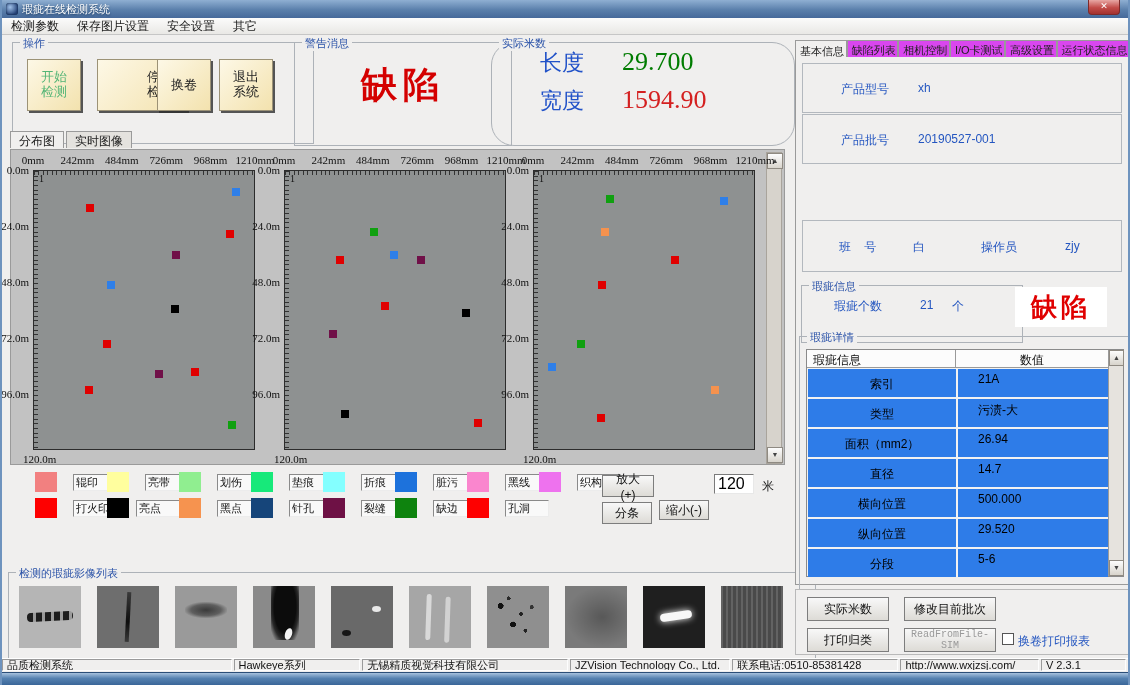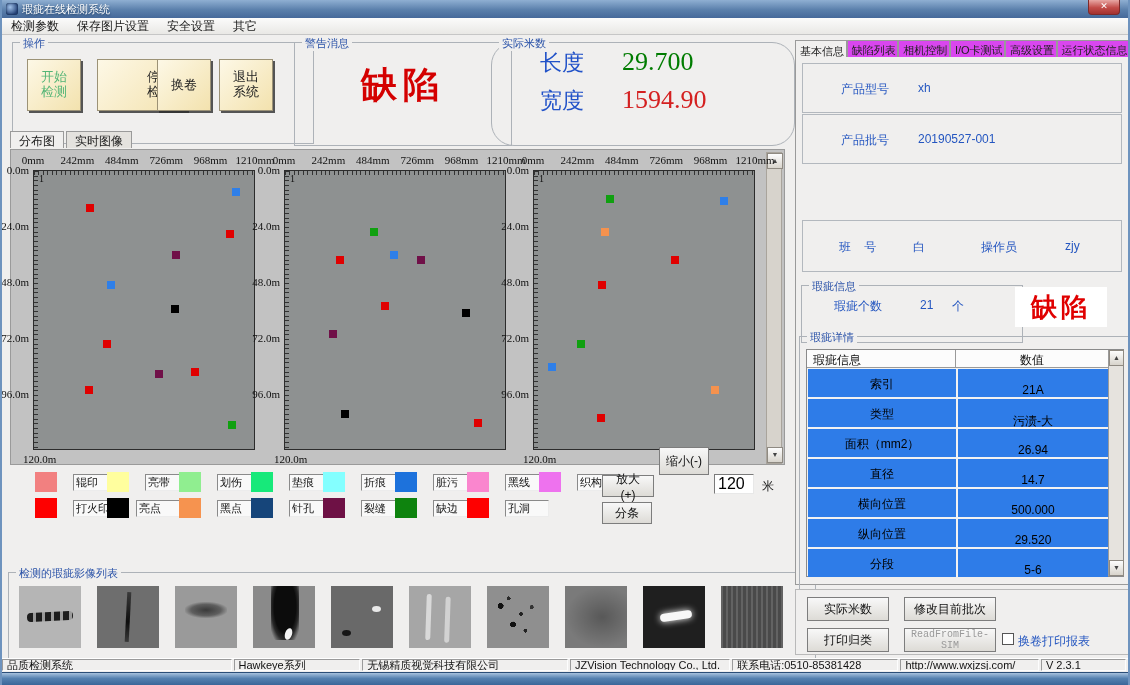--- a/index.html
+++ b/index.html
@@ -86,21 +86,21 @@
   .blue-lab{position:absolute;font-size:12px;color:#2456C0;white-space:pre;}
   .alert-box{position:absolute;left:1013px;top:287px;width:92px;height:40px;background:#fff;display:flex;align-items:center;justify-content:center;
     font-size:26px;font-weight:bold;color:#E00000;letter-spacing:4px;}
   
   .dtable{position:absolute;left:6px;top:12px;width:318px;height:228px;background:#F2F2F2;border:1px solid #8a8a8a;box-sizing:border-box;}
   .dthead{position:absolute;left:0;top:0;width:100%;height:18px;background:#FCFCFC;border-bottom:1px solid #9a9a9a;box-sizing:border-box;font-size:12px;color:#111;}
   .dthead .h1{position:absolute;left:6px;top:2px;} .dthead .h2{position:absolute;left:150px;width:150px;top:2px;text-align:center;}
   .dthead .hdiv{position:absolute;left:148px;top:0;bottom:0;width:1px;background:#9a9a9a;}
   .drow{position:absolute;left:1px;width:300px;height:28px;background:#2E7CE8;color:#000;font-size:12px;}
   .drow .c1{position:absolute;left:0;width:148px;top:7px;text-align:center;}
-  .drow .c2{position:absolute;left:150px;width:150px;top:14px;text-align:center;}
+  .drow .c2{position:absolute;left:150px;width:150px;top:3px;padding-left:20px;}
   .drow .div{position:absolute;left:148px;top:0;bottom:0;width:2px;background:#F2F2F2;}
   .tscroll{position:absolute;right:0px;top:0px;width:15px;height:226px;background:#E6E3DE;border-left:1px solid #9a9a9a;box-sizing:border-box;}
   .checkbox{position:absolute;width:12px;height:12px;background:#fff;border:1px solid #555;box-sizing:border-box;cursor:pointer;}
   
   .statusbar{position:absolute;left:0;top:658px;width:100%;height:14px;background:#F0EFEE;border-top:1px solid #fff;display:flex;}
   .sseg{height:12px;border:1px solid;border-color:#9a9a9a #FDFDFD #FDFDFD #9a9a9a;font-size:11px;color:#111;
     padding:0 0 0 4px;box-sizing:border-box;margin-right:2px;overflow:hidden;white-space:nowrap;line-height:11px;}
   .taskbar{position:absolute;left:0;top:672px;width:100%;height:13px;
     background:linear-gradient(#A7C2DE,#5581B0 45%,#3A6699);border-top:1px solid #2B4E78;box-sizing:border-box;}
 </style>
@@ -260,21 +260,21 @@
       <span class="swlab" style="left: 287px; top: 500px;">针孔</span>
       <span class="sw" style="left: 321px; top: 498px; background: rgb(110, 17, 69);"></span>
       <span class="swlab" style="left: 359px; top: 500px;">裂缝</span>
       <span class="sw" style="left: 393px; top: 498px; background: rgb(14, 131, 14);"></span>
       <span class="swlab" style="left: 431px; top: 500px;">缺边</span>
       <span class="sw" style="left: 465px; top: 498px; background: rgb(254, 0, 0);"></span>
       <span class="swlab" style="left: 503px; top: 500px;">孔洞</span>
     </div>
 
   <button class="cbtn" style="left:600px;top:475px;width:52px;height:22px;">放大(+)</button>
-  <button class="cbtn" style="left:657px;top:447px;width:50px;height:28px;">缩小(-)</button>
+  <button class="cbtn" style="left:657px;top:500px;width:50px;height:20px;">缩小(-)</button>
   <input class="tinput" style="left: 712px; top: 474px; width: 40px; height: 20px;" value="120">
   <span class="plain-lab" style="left:760px;top:478px;">米</span>
   <button class="cbtn" style="left:600px;top:502px;width:50px;height:22px;">分条</button>
 
   <fieldset class="gb" style="left:4px;top:572px;width:782px;height:84px;">
     <span class="gl">检测的瑕疵影像列表</span>
     <span id="thumbs"><div class="thumb th-scribble" style="left: 10px; background: rgb(181, 181, 181);"></div><div class="thumb th-vstreak" style="left: 88px; background: rgb(110, 110, 110);"></div><div class="thumb th-smudge" style="left: 166px; background: rgb(154, 154, 154);"></div><div class="thumb th-blob" style="left: 244px; background: rgb(138, 138, 138);"></div><div class="thumb th-dot" style="left: 322px; background: rgb(105, 105, 105);"></div><div class="thumb th-streaks" style="left: 400px; background: rgb(166, 166, 166);"></div><div class="thumb th-speckle" style="left: 478px; background: rgb(143, 143, 143);"></div><div class="thumb th-dark" style="left: 556px; background: rgb(122, 122, 122);"></div><div class="thumb th-flash" style="left: 634px; background: rgb(31, 31, 31);"></div><div class="thumb th-grain" style="left: 712px; background: rgb(74, 74, 74);"></div></span>
   </fieldset>
 
   <div class="rtabs" id="rtabs">

